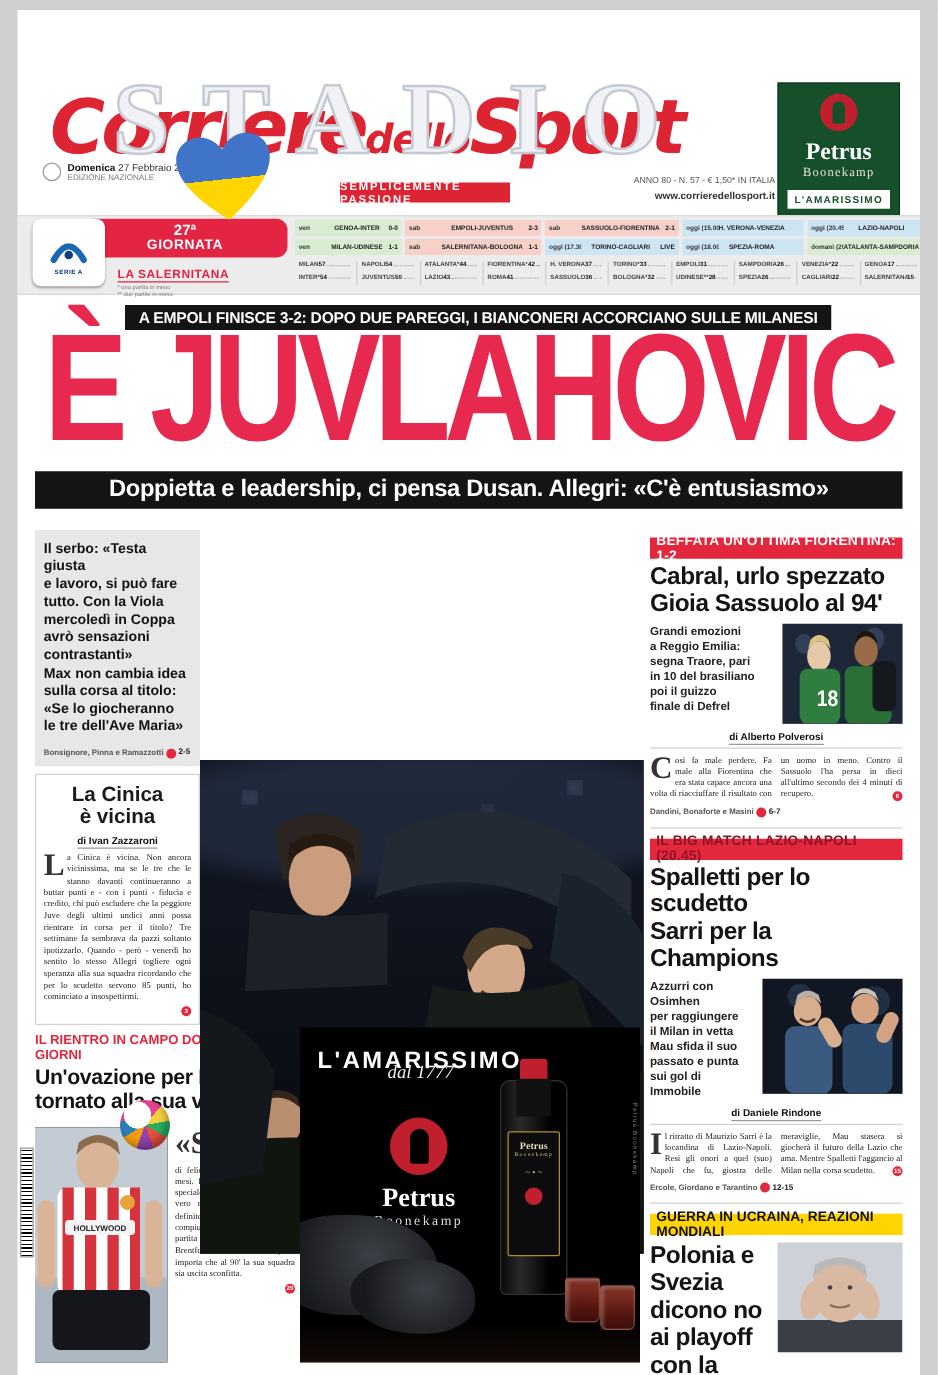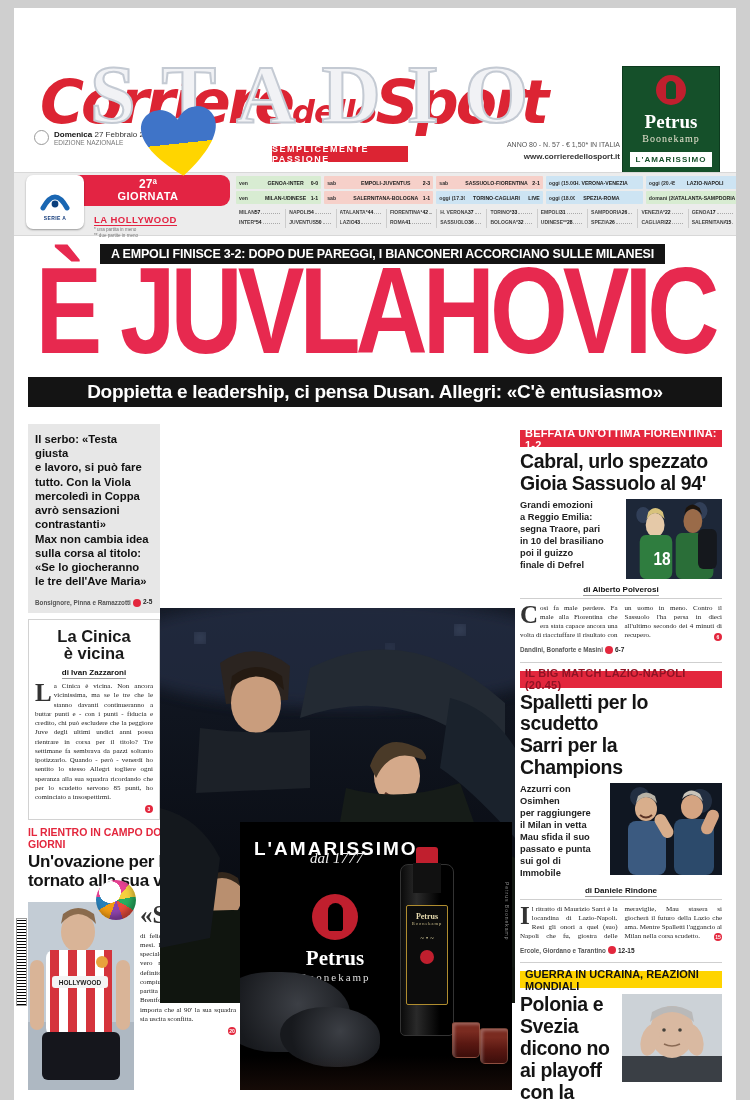--- a/index.html
+++ b/index.html
@@ -186,21 +186,21 @@
     <div class="g">GIORNATA</div>
   </div>
   <div class="abs seriea" style="left:26px;top:175px;width:58px;height:54px;z-index:3;">
     <svg width="34" height="30" viewBox="0 0 34 30">
       <path d="M5 24 Q17 2 29 24" fill="none" stroke="#1a67b3" stroke-width="5" stroke-linecap="round"></path>
       <circle cx="17" cy="20" r="3.4" fill="#0c3f7c"></circle>
     </svg>
     <div class="txt">SERIE A</div>
   </div>
   <div class="abs" style="left:94px;top:209px;z-index:2;">
-    <span class="classifica">LA HOLLYWOOD</span>
+    <span class="classifica">LA SALERNITANA</span>
     <div class="notes">
       <div>* una partita in meno</div>
       <div>** due partite in meno</div>
     </div>
   </div>
 
   <div class="abs fxwrap" style="left:236px;top:176px;width:498px;">
       <div class="fxgroup">
         <div class="fxrow" style="background: rgb(216, 236, 210);">
           <span class="fxday">ven</span>

